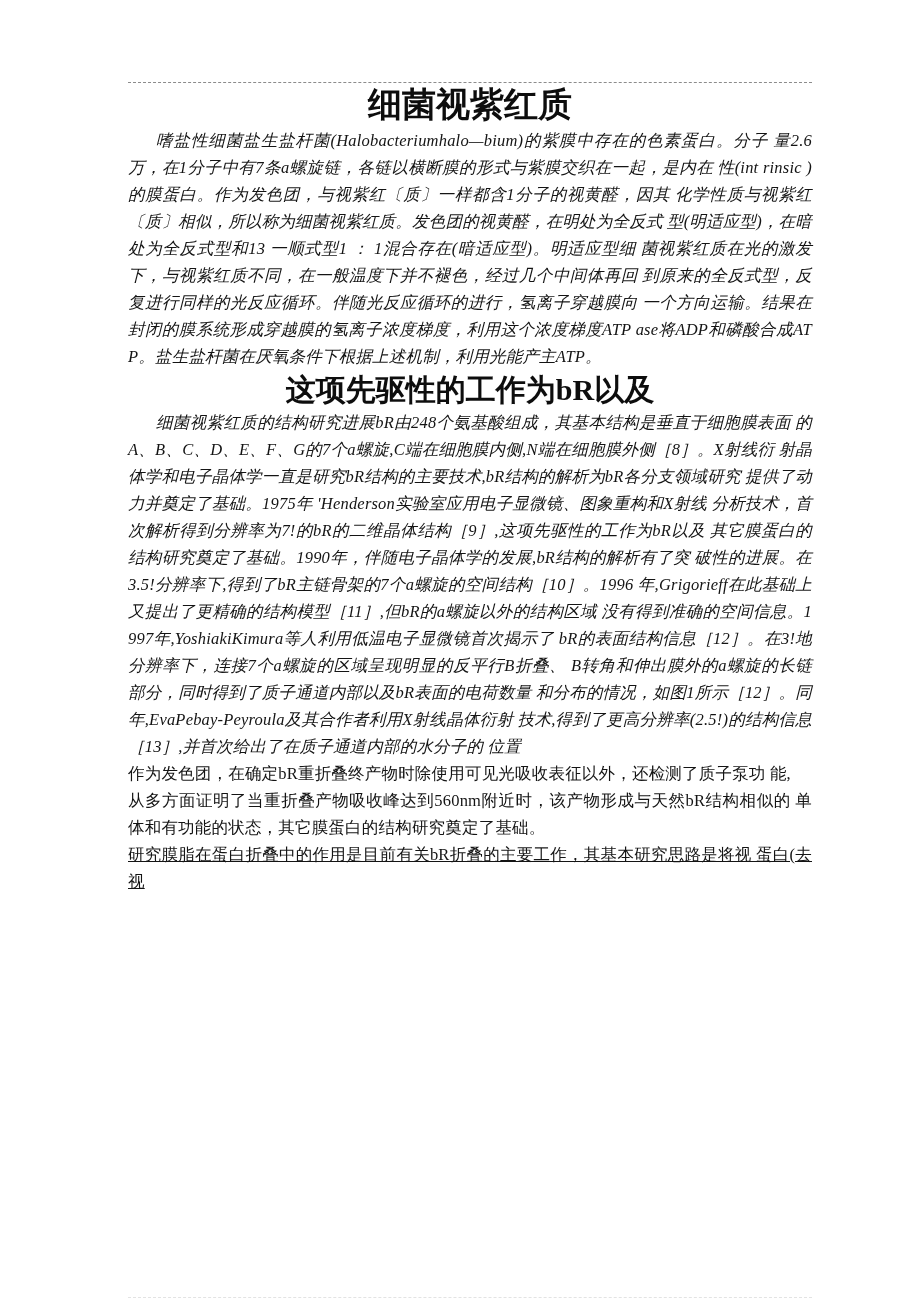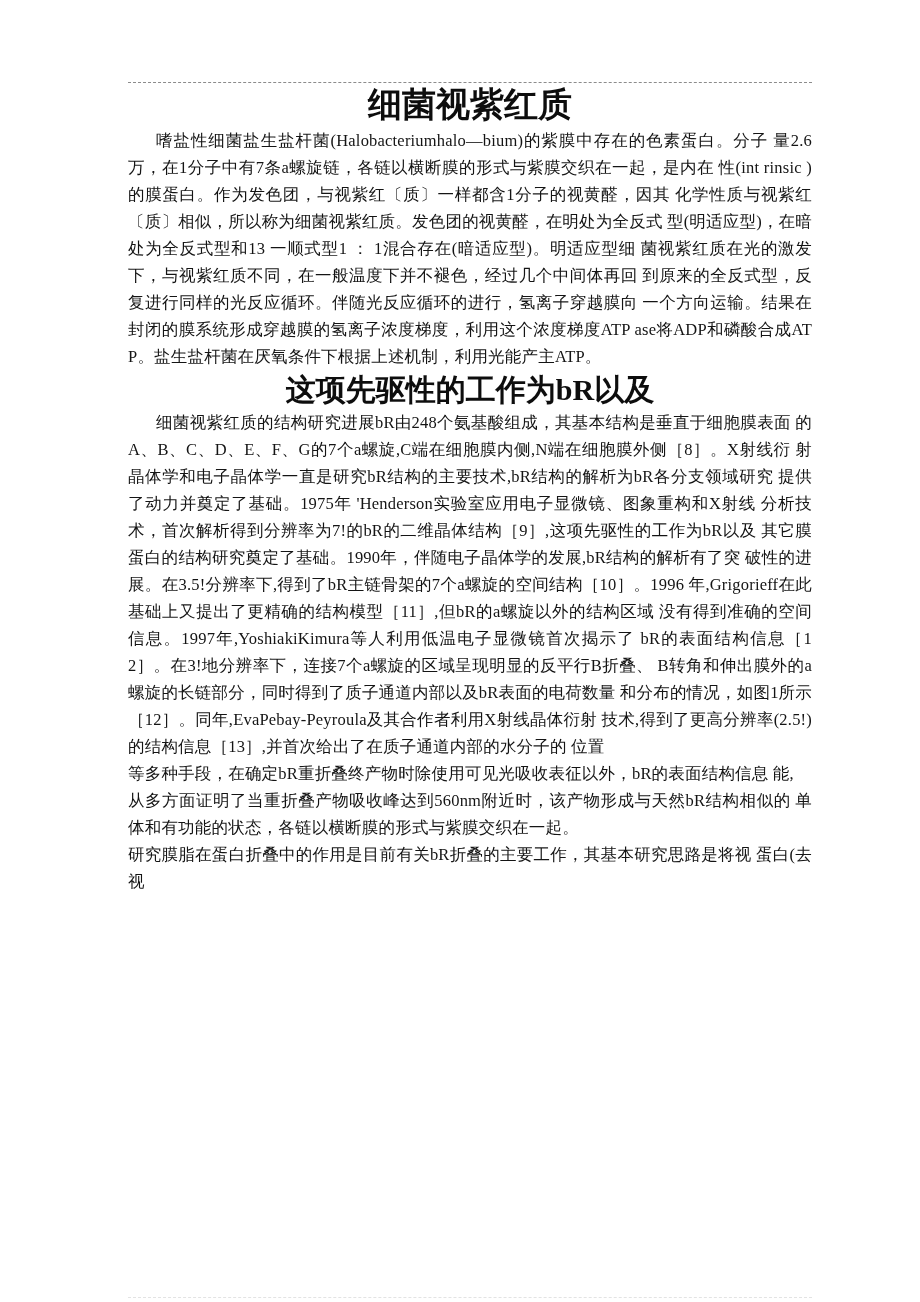--- a/index.html
+++ b/index.html
@@ -47,46 +47,46 @@
   .title-2 { font-size: 30px; margin-top: 38px; }
   .title-3 { font-size: 32px; margin-top: 14px; }
   p.body-par {
     margin: 0;
     font-size: 16.5px;
     line-height: 27px;
     text-align: justify;
     letter-spacing: 0.2px;
     word-break: break-all;
   }
-  .indent { text-indent: 28px; }
+  .indent { text-indent: 28px; font-style: italic; }
   .p1 { margin-top: 16px; }
   .p2 { margin-top: 70px; }
   .p3a { margin-top: 58px; }
-  .p4 { margin-top: 28px; }
+  .p4 { margin-top: 28px; text-decoration: underline; }
 </style>
 </head>
 <body>
 
 <div class="page">
   <div class="content">
 
     <div class="rule-top"></div>
 
     <h1 class="doc-title title-1">细菌视紫红质</h1>
 
     <p class="body-par indent p1">嗜盐性细菌盐生盐杆菌(Halobacteriumhalo—bium)的紫膜中存在的色素蛋白。分子 量2.6万，在1分子中有7条a螺旋链，各链以横断膜的形式与紫膜交织在一起，是内在 性(int rinsic )的膜蛋白。作为发色团，与视紫红〔质〕一样都含1分子的视黄醛，因其 化学性质与视紫红〔质〕相似，所以称为细菌视紫红质。发色团的视黄醛，在明处为全反式 型(明适应型)，在暗处为全反式型和13 一顺式型1 ： 1混合存在(暗适应型)。明适应型细 菌视紫红质在光的激发下，与视紫红质不同，在一般温度下并不褪色，经过几个中间体再回 到原来的全反式型，反复进行同样的光反应循环。伴随光反应循环的进行，氢离子穿越膜向 一个方向运输。结果在封闭的膜系统形成穿越膜的氢离子浓度梯度，利用这个浓度梯度ATP ase将ADP和磷酸合成ATP。盐生盐杆菌在厌氧条件下根据上述机制，利用光能产主ATP。</p>
 
     <h1 class="doc-title title-2">这项先驱性的工作为bR以及</h1>
 
     <p class="body-par indent p2">细菌视紫红质的结构研究进展bR由248个氨基酸组成，其基本结构是垂直于细胞膜表面 的A、B、C、D、E、F、G的7个a螺旋,C端在细胞膜内侧,N端在细胞膜外侧［8］。X射线衍 射晶体学和电子晶体学一直是研究bR结构的主要技术,bR结构的解析为bR各分支领域研究 提供了动力并奠定了基础。1975年 'Henderson实验室应用电子显微镜、图象重构和X射线 分析技术，首次解析得到分辨率为7!的bR的二维晶体结构［9］,这项先驱性的工作为bR以及 其它膜蛋白的结构研究奠定了基础。1990年，伴随电子晶体学的发展,bR结构的解析有了突 破性的进展。在3.5!分辨率下,得到了bR主链骨架的7个a螺旋的空间结构［10］。1996 年,Grigorieff在此基础上又提出了更精确的结构模型［11］,但bR的a螺旋以外的结构区域 没有得到准确的空间信息。1997年,YoshiakiKimura等人利用低温电子显微镜首次揭示了 bR的表面结构信息［12］。在3!地分辨率下，连接7个a螺旋的区域呈现明显的反平行B折叠、 B转角和伸出膜外的a螺旋的长链部分，同时得到了质子通道内部以及bR表面的电荷数量 和分布的情况，如图1所示［12］。同年,EvaPebay-Peyroula及其合作者利用X射线晶体衍射 技术,得到了更高分辨率(2.5!)的结构信息［13］,并首次给出了在质子通道内部的水分子的 位置</p>
 
 
 
-    <p class="body-par">等多种手段，在确定bR重折叠终产物时除使用可见光吸收表征以外，bR的表面结构信息 能,</p>
+    <p class="body-par">作为发色团，在确定bR重折叠终产物时除使用可见光吸收表征以外，还检测了质子泵功 能,</p>
 
-    <p class="body-par">从多方面证明了当重折叠产物吸收峰达到560nm附近时，该产物形成与天然bR结构相似的 单体和有功能的状态，各链以横断膜的形式与紫膜交织在一起。</p>
+    <p class="body-par">从多方面证明了当重折叠产物吸收峰达到560nm附近时，该产物形成与天然bR结构相似的 单体和有功能的状态，其它膜蛋白的结构研究奠定了基础。</p>
 
     <p class="body-par p4">研究膜脂在蛋白折叠中的作用是目前有关bR折叠的主要工作，其基本研究思路是将视 蛋白(去视</p>
 
   </div>
 
   <div class="rule-bottom"></div>
 </div>
 
 </body></html>

